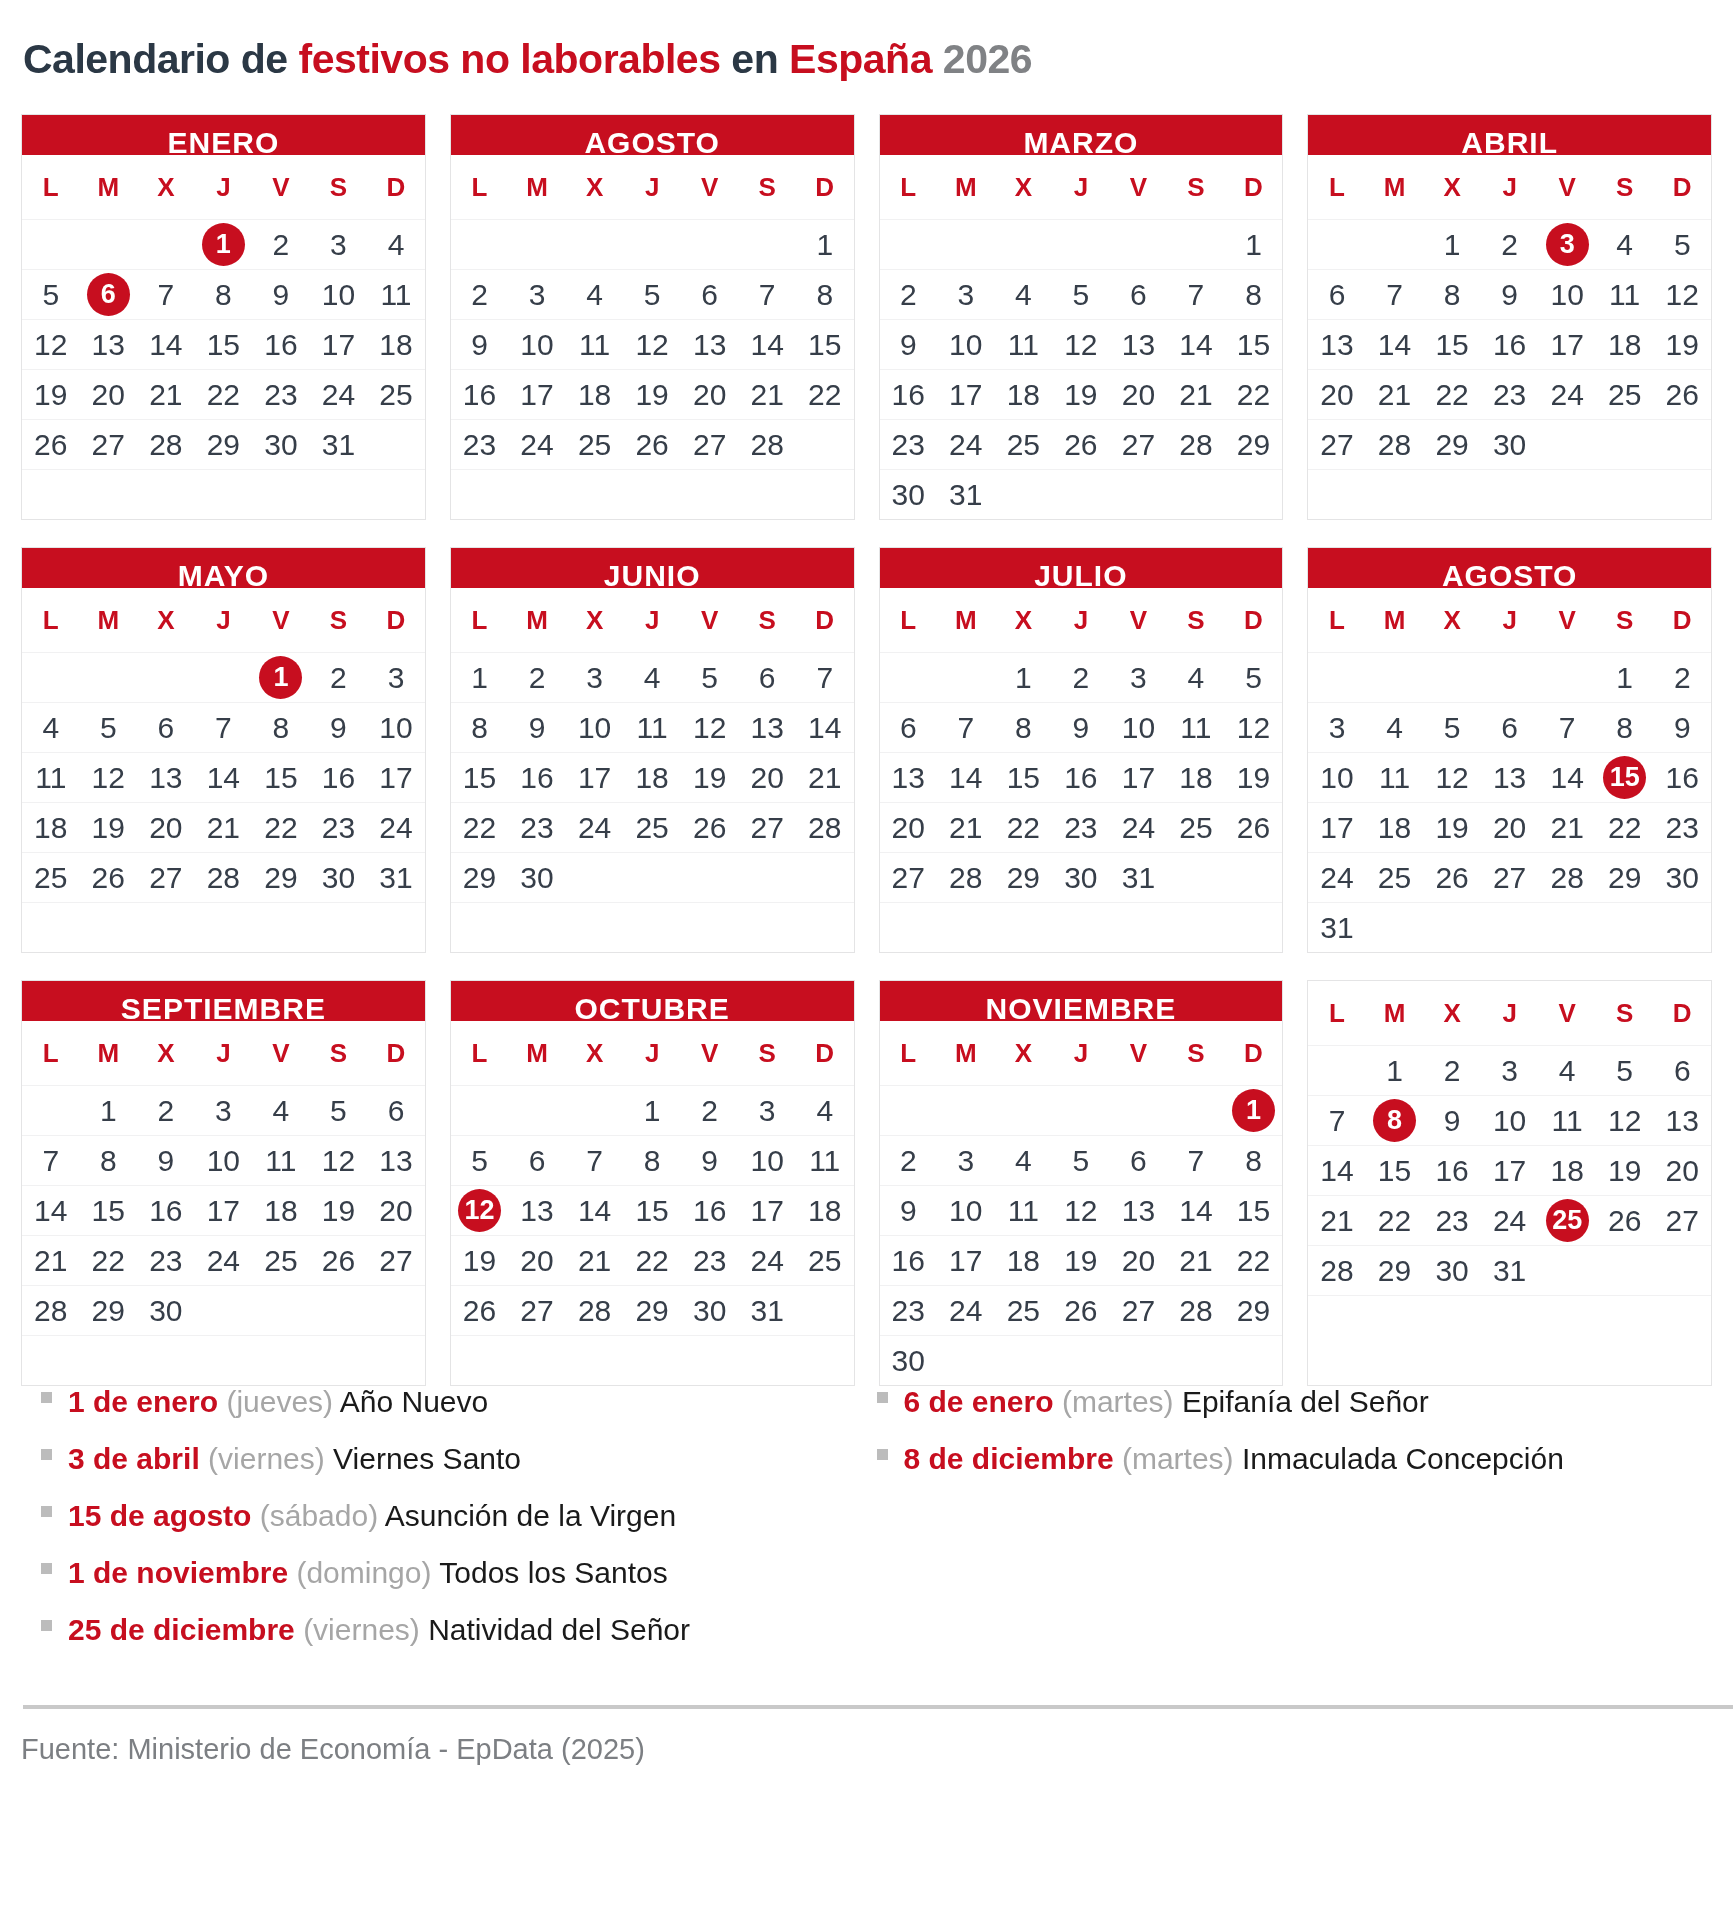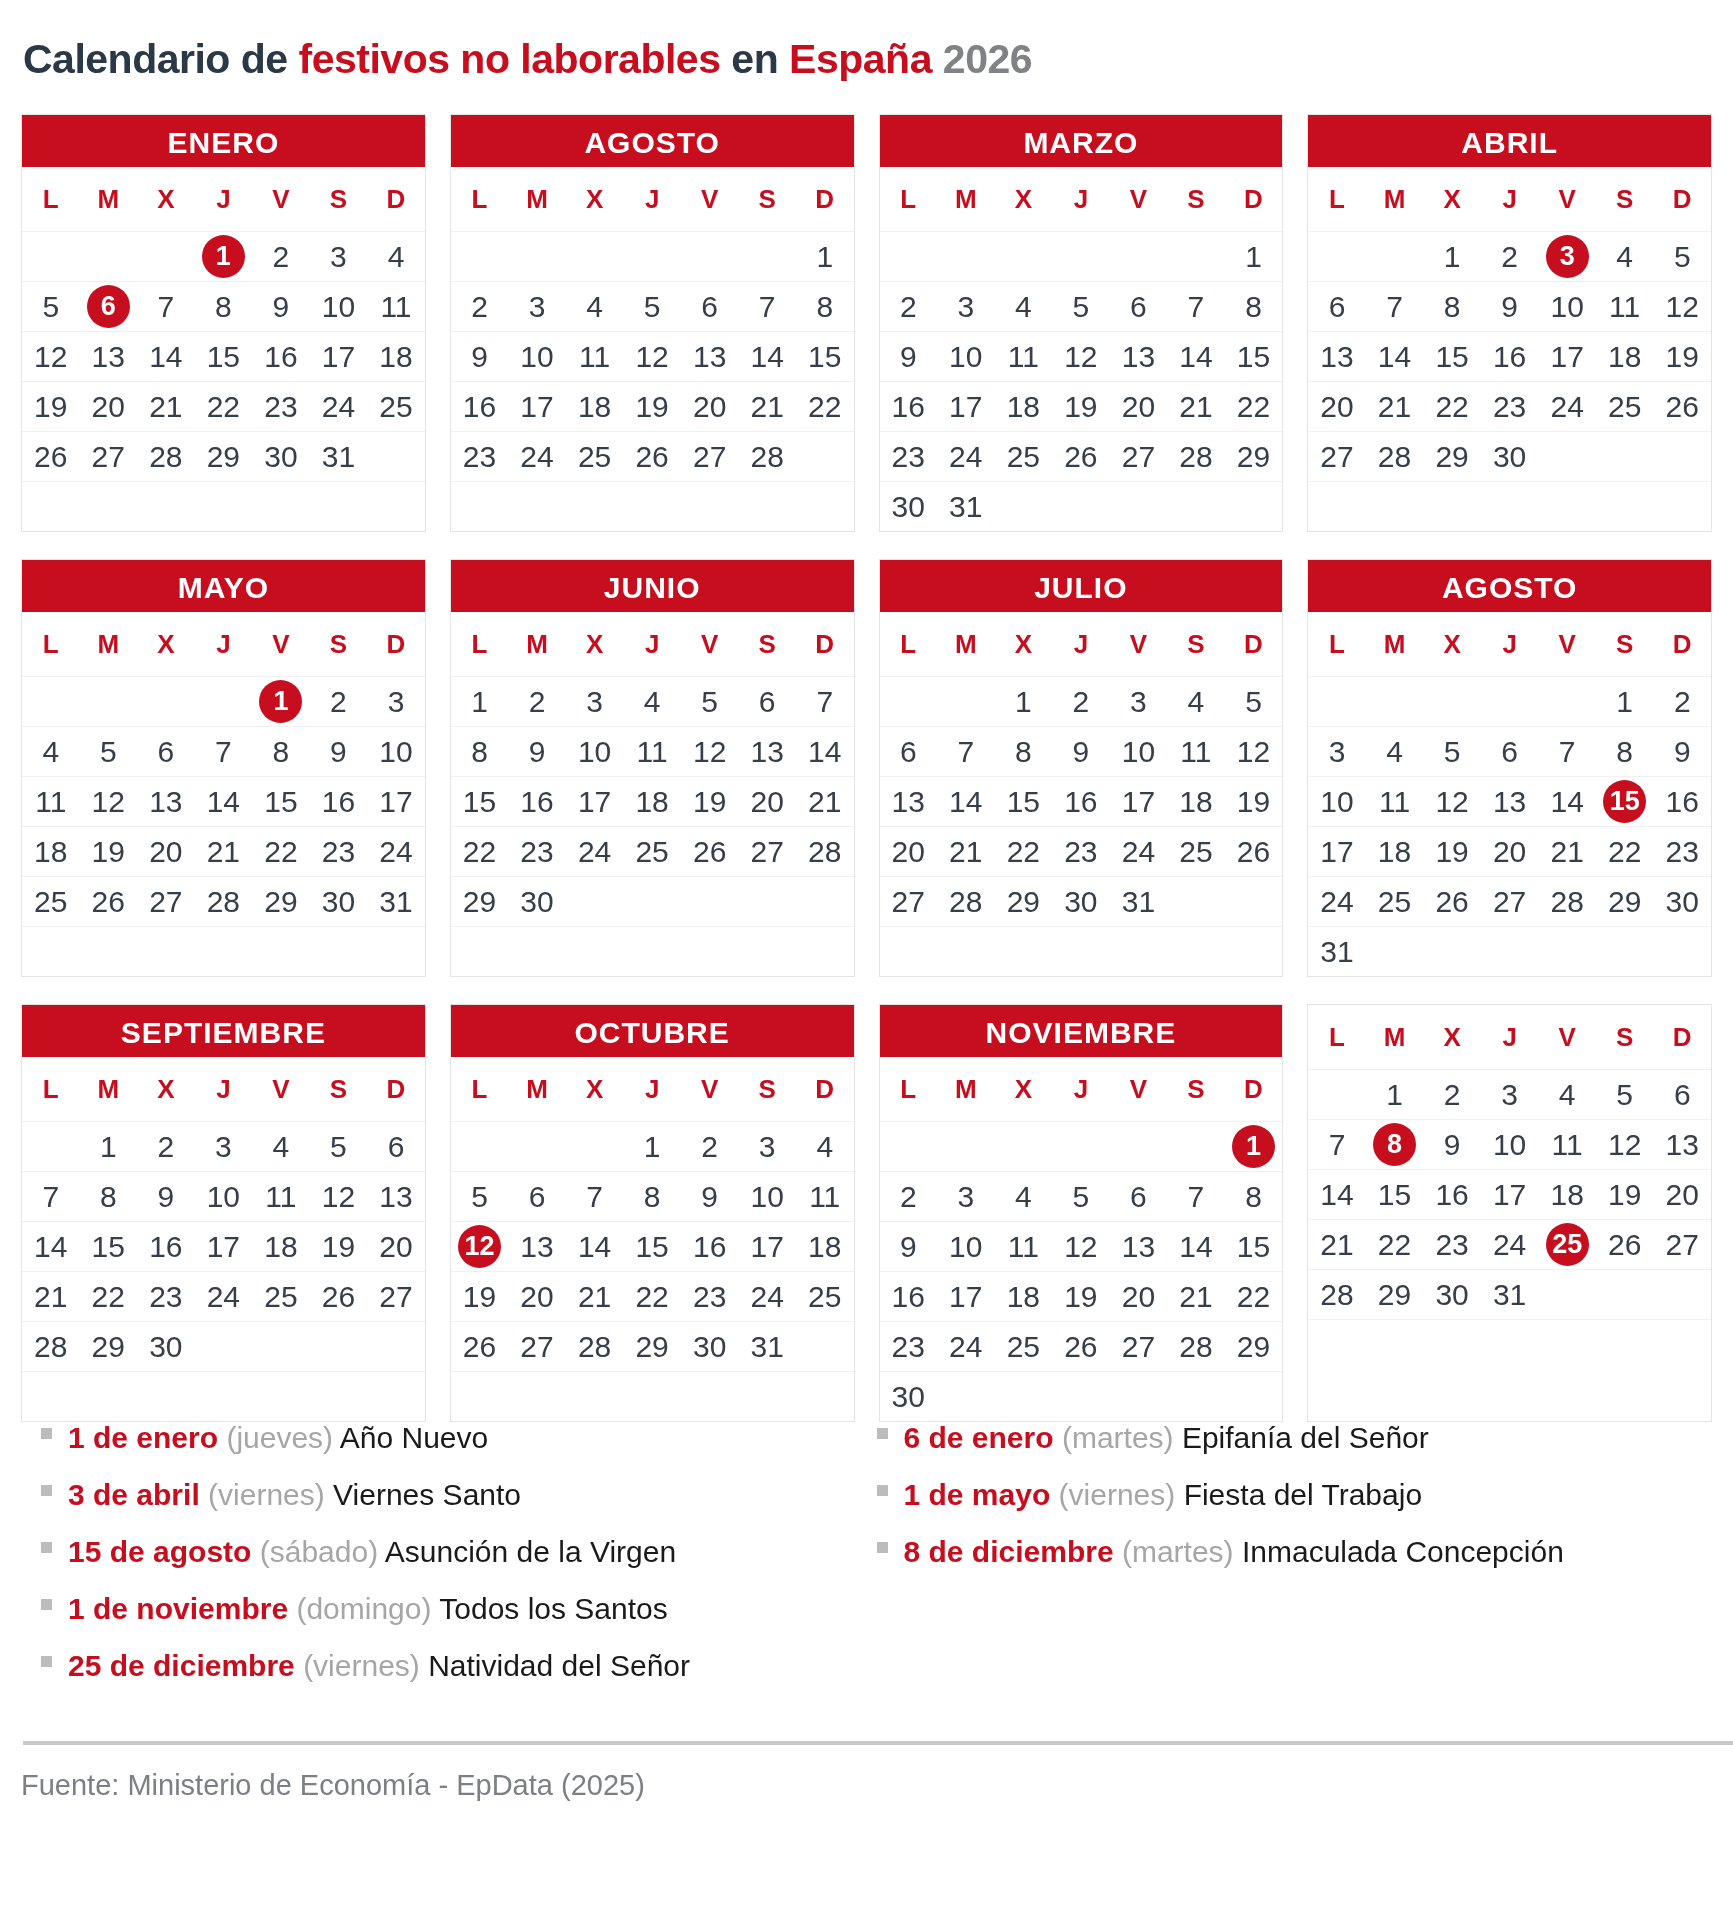--- a/index.html
+++ b/index.html
@@ -41,21 +41,21 @@
     border:1px solid var(--border);
     background:#fff;
   }
   .month-header{
     background:var(--red);
     color:#ffffff;
     font-weight:700;
     font-size:30px;
     letter-spacing:1px;
     text-align:center;
-    height:52px;
+    height:40px;
     line-height:56px;
   }
   .dow-row{
     display:grid;
     grid-template-columns:repeat(7,1fr);
     height:64px;
     align-items:center;
     justify-items:center;
   }
   .dow{
@@ -924,19 +924,18 @@
 <div class="legend">
   <div class="legend-col" id="legend-left">
       <div class="legend-item"><span class="bullet"></span><span class="legend-date">1 de enero</span> <span class="legend-weekday">(jueves)</span> <span class="legend-name">Año Nuevo</span></div>
       <div class="legend-item"><span class="bullet"></span><span class="legend-date">3 de abril</span> <span class="legend-weekday">(viernes)</span> <span class="legend-name">Viernes Santo</span></div>
       <div class="legend-item"><span class="bullet"></span><span class="legend-date">15 de agosto</span> <span class="legend-weekday">(sábado)</span> <span class="legend-name">Asunción de la Virgen</span></div>
       <div class="legend-item"><span class="bullet"></span><span class="legend-date">1 de noviembre</span> <span class="legend-weekday">(domingo)</span> <span class="legend-name">Todos los Santos</span></div>
       <div class="legend-item"><span class="bullet"></span><span class="legend-date">25 de diciembre</span> <span class="legend-weekday">(viernes)</span> <span class="legend-name">Natividad del Señor</span></div>
     </div>
   <div class="legend-col" id="legend-right">
       <div class="legend-item"><span class="bullet"></span><span class="legend-date">6 de enero</span> <span class="legend-weekday">(martes)</span> <span class="legend-name">Epifanía del Señor</span></div>
-      <div class="legend-item"><span class="bullet"></span><span class="legend-date">1 de mayo</span> <span class="legend-weekday">(viernes)</span> <span class="legend-name">Fiesta del Trabajo</span></div>
       <div class="legend-item"><span class="bullet"></span><span class="legend-date">8 de diciembre</span> <span class="legend-weekday">(martes)</span> <span class="legend-name">Inmaculada Concepción</span></div>
     </div>
 </div>
 
 <div class="divider"></div>
 <div class="source">Fuente: Ministerio de Economía - EpData (2025)</div>
 
 </body></html>

